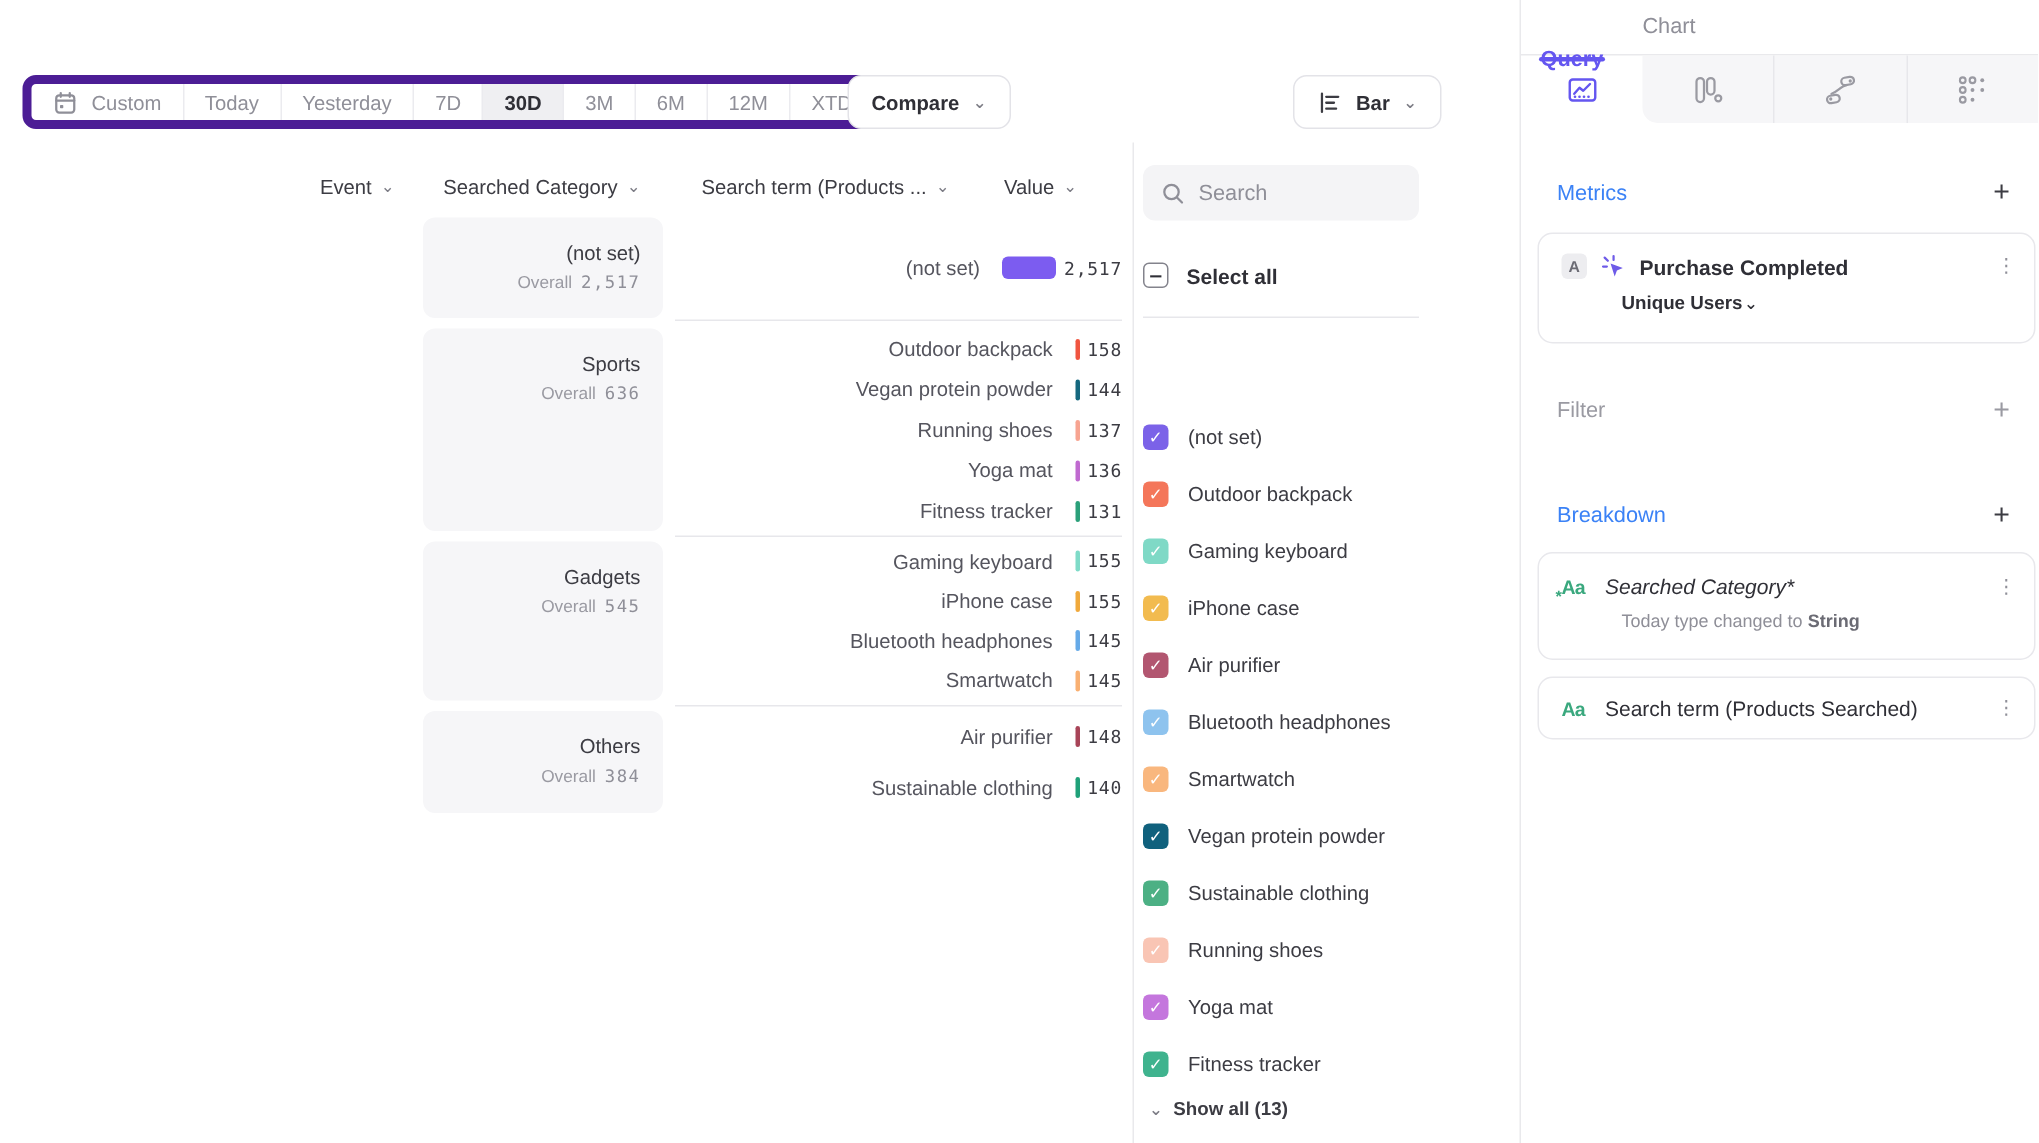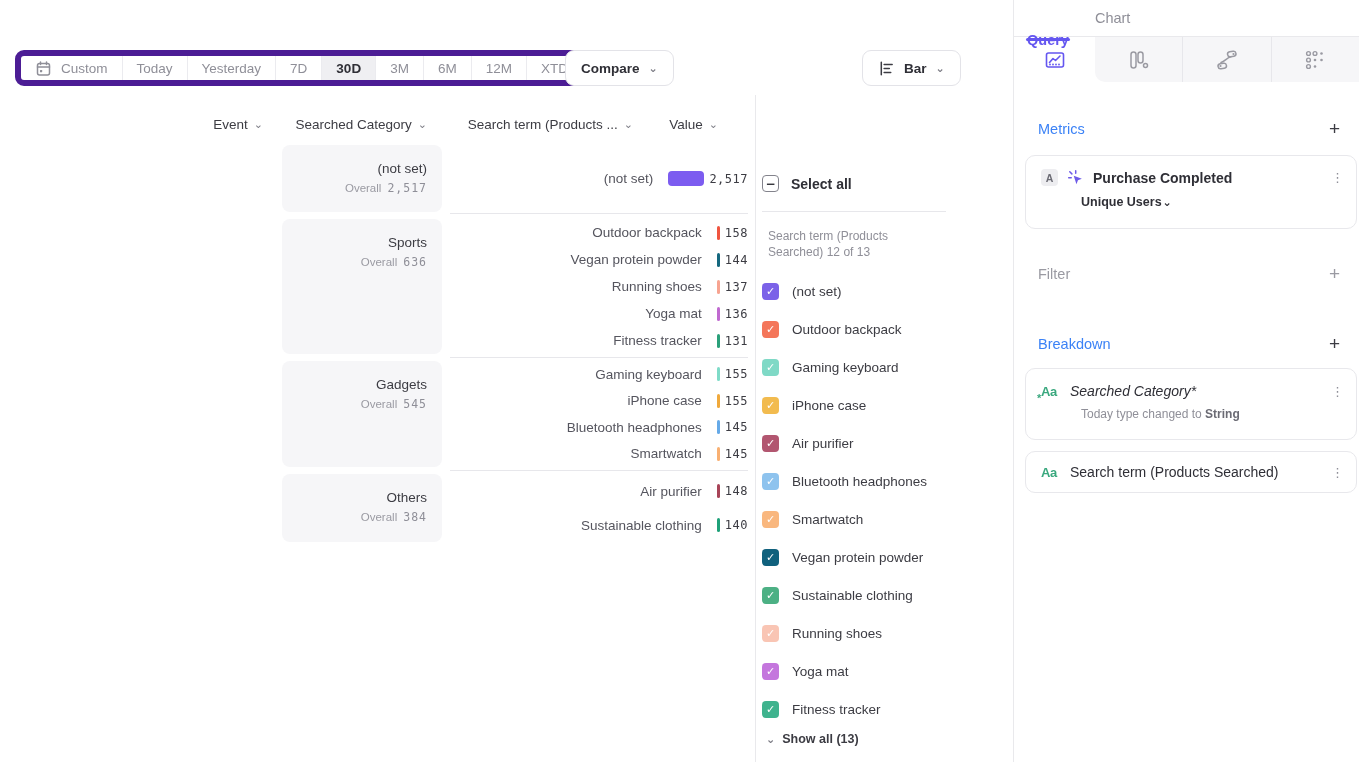--- a/index.html
+++ b/index.html
@@ -245,29 +245,37 @@
       <span class="term-value">140</span>
         </div>
       </div>
     </div>
   <div class="hline" style="top:213px"></div>
   <div class="hline" style="top:357px"></div>
   <div class="hline" style="top:470px"></div>
 
   <div class="vline"></div>
 
+  <div class="search-box">
+    <span>
+      <svg width="16" height="16" viewBox="0 0 16 16">
+          <circle cx="7" cy="7" r="4.8" stroke="#8f8f98" stroke-width="1.5" fill="none"></circle>
+          <path d="M10.8 10.8 L14 14" stroke="#8f8f98" stroke-width="1.5" stroke-linecap="round"></path>
+        </svg>
+    </span>
+    <input type="text" placeholder="Search" style="">
+  </div>
 
   <div class="selectall-row">
     <span class="cb outline">
         <span class="mark">−</span>
       </span>
     <span>Select all</span>
   </div>
   <div class="panel-div"></div>
-  <div class="panel-sub">Search term (Products Searched) 12 of 13</div>
 
   <div id="cb-list">
       <div class="cb-row">
         <span class="cb" style="background: rgb(123, 98, 232);">
           <span class="mark">✓</span>
         </span>
     <span>(not set)</span>
       </div>
       <div class="cb-row">
         <span class="cb" style="background: rgb(244, 118, 90);">

